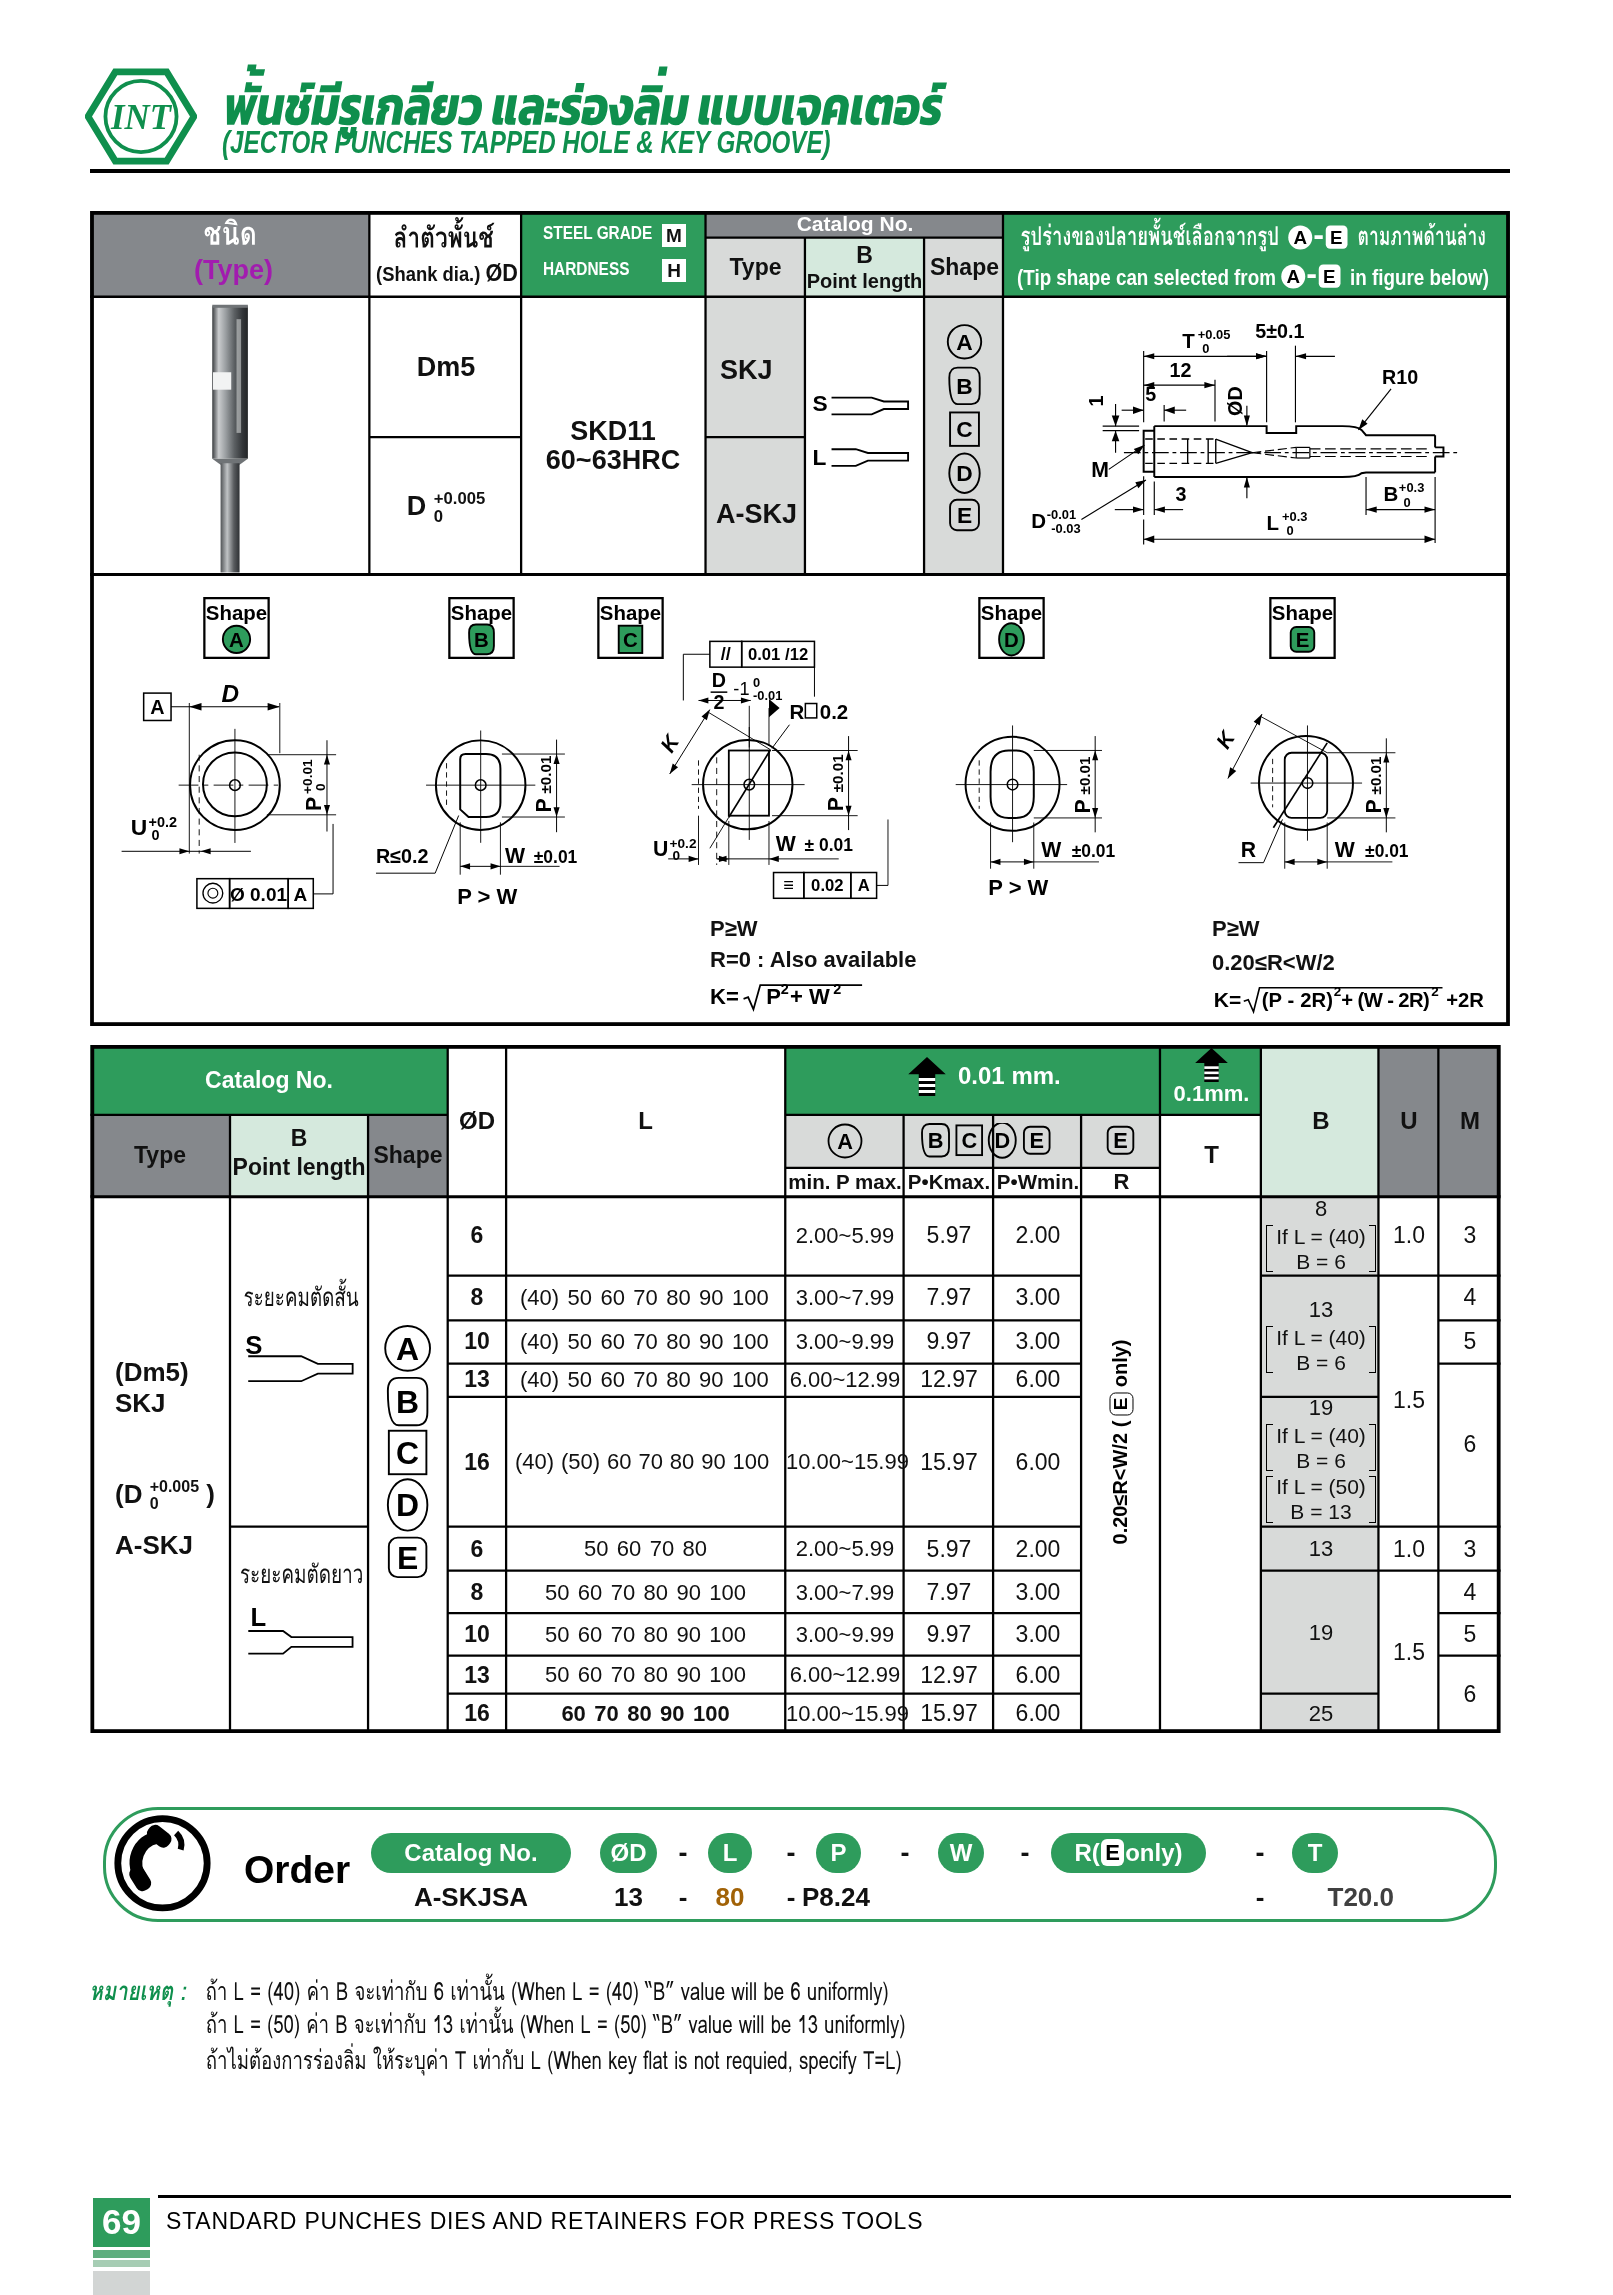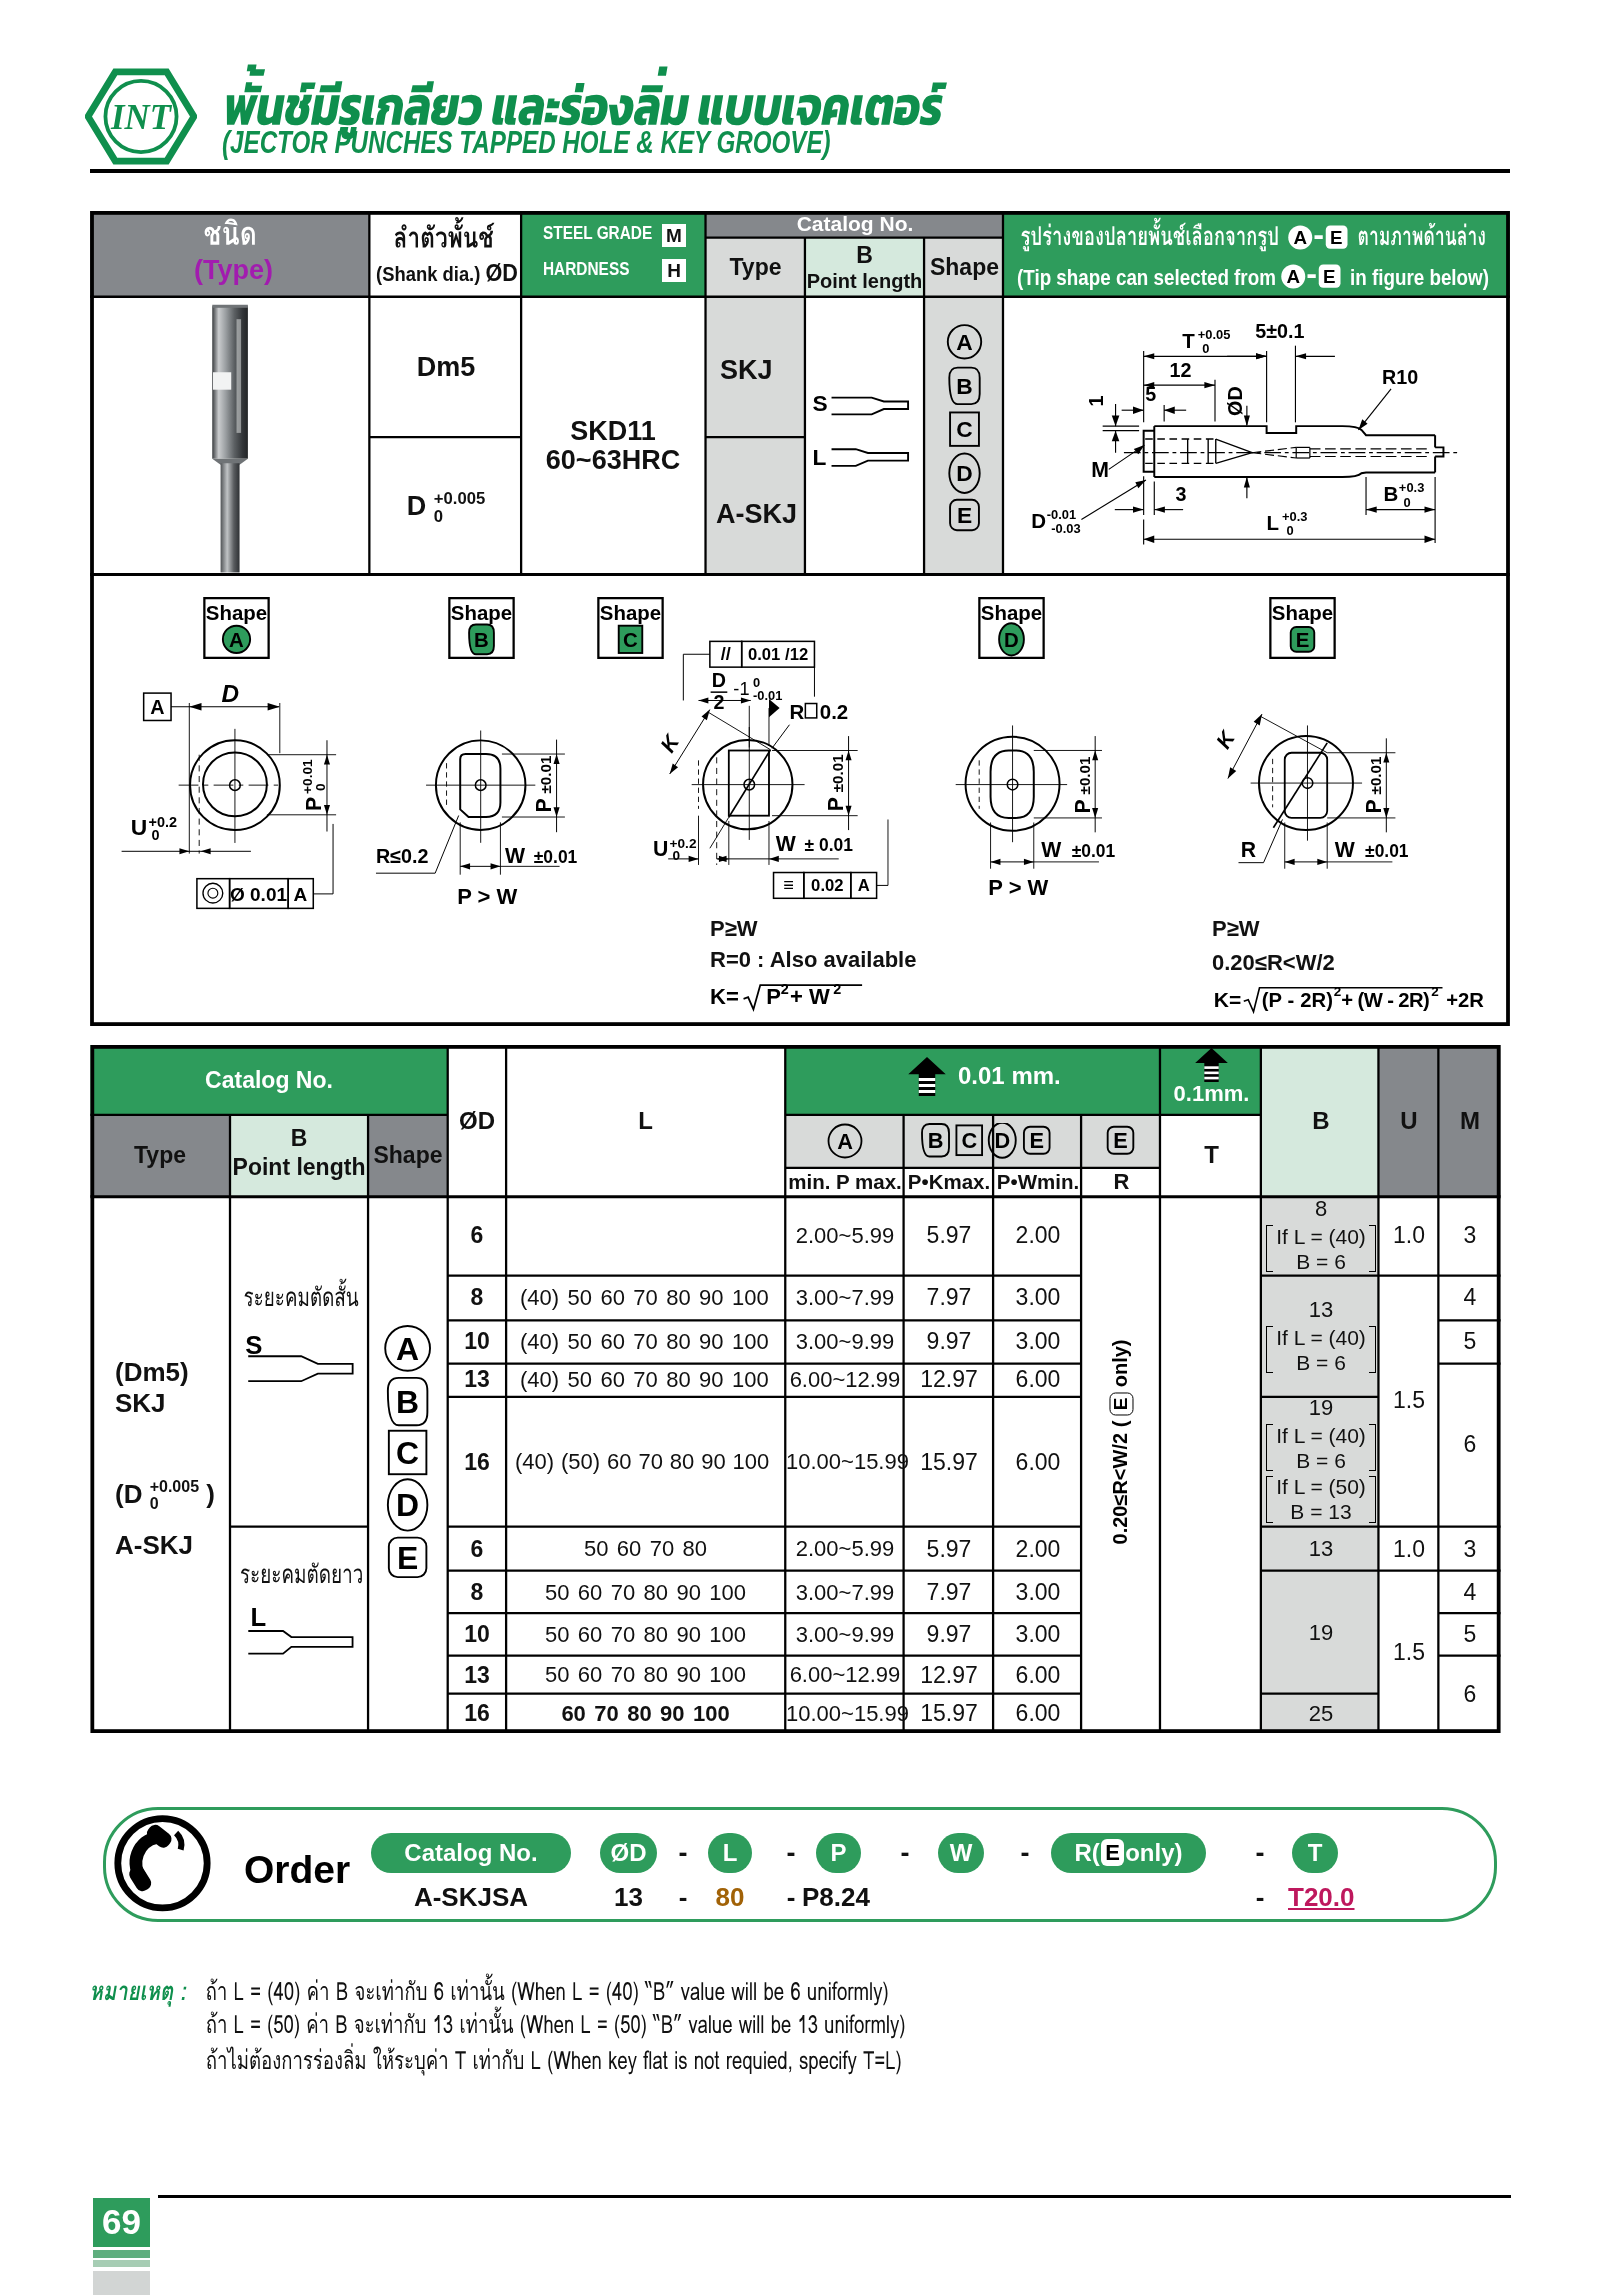--- a/index.html
+++ b/index.html
@@ -910,21 +910,21 @@
 <div style="position:absolute;left:668px;top:1881px;width:30px;height:33px;font-size:26px;font-weight:700;text-align:center;color:#111;line-height:33px;white-space:nowrap;">-</div>
 
 <div style="position:absolute;left:708px;top:1881px;width:44px;height:33px;font-size:26px;font-weight:700;text-align:center;color:#a16207;line-height:33px;white-space:nowrap;">80</div>
 
 <div style="position:absolute;left:776px;top:1881px;width:30px;height:33px;font-size:26px;font-weight:700;text-align:center;color:#111;line-height:33px;white-space:nowrap;">-</div>
 
 <div style="position:absolute;left:802px;top:1881px;width:106px;height:33px;font-size:26px;font-weight:700;text-align:left;color:#111;line-height:33px;white-space:nowrap;">P8.24</div>
 
 <div style="position:absolute;left:1245px;top:1881px;width:30px;height:33px;font-size:26px;font-weight:700;text-align:center;color:#111;line-height:33px;white-space:nowrap;">-</div>
 
-<div style="position:absolute;left:1288px;top:1881px;width:106px;height:33px;font-size:26px;font-weight:700;text-align:left;color:#be185d;line-height:33px;white-space:nowrap;text-decoration:underline;">T20.0</div>
+<div style="position:absolute;left:1288px;top:1881px;width:106px;height:33px;font-size:26px;font-weight:700;text-align:right;color:#404040;line-height:33px;white-space:nowrap;">T20.0</div>
 
 <svg style="position:absolute;left:85px;top:1968px" width="106" height="42" viewBox="0 0 140 55">
       <g transform="translate(-112,-2593)">
         <path d="M123.9 2620.8C123.5 2620.8 123.4 2620.3 123.4 2619.8C123.4 2619 123.8 2618 124.4 2618C124.8 2618 125 2618.5 125 2619C125 2619.8 124.6 2620.8 123.9 2620.8ZM121.8 2620.4C121.8 2621.7 122.4 2622.6 123.4 2622.6C123.9 2622.6 124.2 2622.5 124.5 2622.4L122.4 2635H125.9C127.7 2630.9 130.5 2626.2 132.2 2624.9C132.3 2625.1 132.4 2625.4 132.4 2625.6C132.4 2625.8 132.3 2625.9 132.3 2626.1L130.8 2635H133.7L135.4 2624.9C135.4 2624.7 135.4 2624.5 135.4 2624.3C135.4 2623.5 135.1 2622.7 134.6 2622.3C136.2 2621.2 136.4 2619 136.4 2618.5C136.4 2616.9 135.4 2615.9 134 2615.9C132.4 2615.9 130.6 2617.7 130.6 2620.1C130.6 2620.8 130.8 2621.5 131.2 2622.1C130.4 2622.8 129.2 2624.1 127.6 2626.5L126.3 2628.6L127.8 2619.7C127.8 2619.4 127.9 2619.2 127.9 2618.9C127.9 2617.3 127 2615.9 125.4 2615.9C123.3 2615.9 121.8 2618 121.8 2620.4ZM133.7 2618.2C134.2 2618.2 134.4 2618.5 134.4 2619.1C134.4 2619.6 134.2 2620.7 133.3 2620.7C132.8 2620.7 132.5 2620.3 132.5 2619.8C132.5 2619 132.9 2618.2 133.7 2618.2Z M142.7 2617.9C143.1 2617.9 143.3 2618.4 143.3 2618.9C143.3 2619.7 142.8 2620.8 142.2 2620.8C141.8 2620.8 141.6 2620.3 141.6 2619.8C141.6 2618.9 142.1 2617.9 142.7 2617.9ZM140.1 2620.4C140.1 2621.8 140.8 2622.6 141.7 2622.6C142.1 2622.6 142.5 2622.4 142.8 2622.1L142 2626.9C139.8 2627.2 138.4 2629.5 138.4 2632.2C138.4 2634.3 139.5 2635.2 140.8 2635.2C142.3 2635.2 143.7 2634 143.9 2632.3L147.9 2635H150.8L154 2616.1H151.1L148.6 2630.9L144.6 2628.2L146.1 2619.6C146.1 2619.3 146.1 2619 146.1 2618.7C146.1 2616.9 145.1 2615.9 143.4 2615.9C141.7 2615.9 140.1 2618 140.1 2620.4ZM141.7 2629.7 141.4 2631.3C141.3 2632.2 141 2632.4 140.7 2632.4C140.5 2632.4 140.4 2632.2 140.4 2631.9C140.4 2631 140.9 2629.7 141.7 2629.7Z M157.3 2621 159.7 2622.3C160 2621.4 161.3 2619.2 163 2619.2C164.5 2619.2 165.2 2620.2 165.2 2621.8C165.2 2622.1 165.1 2622.5 165.1 2622.9L163 2635H165.9L168 2622.5C168.1 2621.9 168.2 2621.3 168.2 2620.8C168.2 2617.6 166.4 2615.9 163.4 2615.9C161 2615.9 158.5 2618.4 157.3 2621Z M177.2 2617.9C177.6 2617.9 177.8 2618.4 177.8 2618.9C177.8 2619.7 177.4 2620.8 176.7 2620.8C176.3 2620.8 176.1 2620.3 176.1 2619.8C176.1 2618.9 176.6 2617.9 177.2 2617.9ZM179.6 2618.7C179.6 2617.4 179 2615.9 176.9 2615.9C176.6 2615.9 175.7 2616.1 174.9 2616.9C173.8 2618 173.6 2619.1 173.2 2621.2C173.1 2622.1 173 2622.7 173 2623.3C173 2624.5 173.3 2625.1 174.1 2625.7C173.1 2626.4 172.4 2627.4 172.2 2628.2L171.1 2635H181.9L185.1 2616.1H182.2L179.6 2631.7H174.5L175 2629.2C175.2 2627.8 175.9 2626.8 177.1 2626.8H178L178.4 2624.6H177.4C176.6 2624.6 176.1 2623.5 176.1 2622.7C176.1 2622.6 176.1 2622.5 176.1 2622.4C176.3 2622.5 176.5 2622.5 176.6 2622.5C178.3 2622.5 179.6 2620.7 179.6 2618.7Z M192.7 2630.8C192.7 2629.1 191.7 2628.5 191 2628.5C190.6 2628.5 190.2 2628.6 190 2629L192.2 2616H189.3L186.9 2630C186.8 2630.8 186.7 2631.6 186.7 2632.3C186.7 2634.1 187.3 2635.2 189.2 2635.2C191.4 2635.2 192.7 2632.7 192.7 2630.8ZM189.9 2633.2C189.5 2633.2 189.3 2632.7 189.3 2632.1C189.3 2631.4 189.8 2630.4 190.4 2630.4C190.8 2630.4 191 2630.8 191 2631.3C191 2632.1 190.6 2633.2 189.9 2633.2Z M199.3 2620.8C198.9 2620.8 198.7 2620.3 198.7 2619.8C198.7 2619 199.2 2618 199.8 2618C200.2 2618 200.4 2618.5 200.4 2619C200.4 2619.8 199.9 2620.8 199.3 2620.8ZM197.2 2620.4C197.2 2621.7 197.7 2622.6 198.8 2622.6C199.3 2622.6 199.6 2622.5 199.8 2622.4L197.7 2635H201.3C203.1 2630.9 205.9 2626.2 207.6 2624.9C207.7 2625.1 207.7 2625.4 207.7 2625.6C207.7 2625.8 207.7 2625.9 207.7 2626.1L206.2 2635H209.1L210.8 2624.9C210.8 2624.7 210.8 2624.5 210.8 2624.3C210.8 2623.5 210.5 2622.7 210 2622.3C211.6 2621.2 211.7 2619 211.7 2618.5C211.7 2616.9 210.8 2615.9 209.4 2615.9C207.7 2615.9 206 2617.7 206 2620.1C206 2620.8 206.2 2621.5 206.5 2622.1C205.7 2622.8 204.5 2624.1 202.9 2626.5L201.7 2628.6L203.2 2619.7C203.2 2619.4 203.2 2619.2 203.2 2618.9C203.2 2617.3 202.4 2615.9 200.8 2615.9C198.6 2615.9 197.2 2618 197.2 2620.4ZM209 2618.2C209.5 2618.2 209.8 2618.5 209.8 2619.1C209.8 2619.6 209.6 2620.7 208.6 2620.7C208.1 2620.7 207.9 2620.3 207.9 2619.8C207.9 2619 208.3 2618.2 209 2618.2Z M220.2 2624.6C220.6 2624.6 220.8 2625.1 220.8 2625.6C220.8 2626.4 220.4 2627.5 219.7 2627.5C219.3 2627.5 219.1 2627 219.1 2626.5C219.1 2625.7 219.6 2624.6 220.2 2624.6ZM217.7 2626.9C217.7 2628.4 218.3 2629.2 219.3 2629.2C219 2629.7 218.3 2630.8 217.5 2631.1C217.4 2629.7 217.3 2628.4 217.3 2627.3C217.3 2622.8 218.3 2620.8 220.1 2619.9L221.9 2621.8L224.5 2619.9C225.3 2620.7 225.6 2621.5 225.6 2622.4C225.6 2622.9 225.5 2623.4 225.4 2624L223.5 2635H226.4L228.3 2623.8C228.4 2623.3 228.5 2622.3 228.5 2621.3C228.5 2619.3 228 2616.8 225.2 2615.9L222.6 2617.9L220.8 2615.9C219.5 2616.1 215.8 2617.4 214.9 2623.3C214.3 2626.5 214.6 2631.3 214.3 2633.2L214 2635H217.1C221.1 2632.8 223 2627.9 223 2625.2C223 2623.2 222 2622.6 221 2622.6C219 2622.6 217.7 2624.6 217.7 2626.9Z M220.9 2639.6C220.9 2640.9 221.8 2641.3 222.2 2641.3C222.4 2641.3 222.6 2641.2 222.7 2641.1L222.3 2643.9H224.9L225.5 2640.2C225.6 2639.7 225.7 2639.2 225.7 2638.7C225.7 2637.4 225.2 2636.4 223.6 2636.4C221.7 2636.4 220.9 2638.3 220.9 2639.6ZM222.9 2637.9C223.1 2637.9 223.4 2638.1 223.4 2638.6C223.4 2639.4 223 2639.9 222.6 2639.9C222.4 2639.9 222.1 2639.7 222.1 2639.2C222.1 2638.4 222.6 2637.9 222.9 2637.9Z M242 2621.2H245.3L245.9 2617.4H242.6ZM239.6 2635H243L243.6 2631.2H240.3Z" fill="#0f8f4d"></path>
       </g>
     </svg>
 
 <svg style="position:absolute;left:199px;top:1969px" width="697" height="40" viewBox="0 0 918 53">
       <g transform="translate(-262,-2594)">
         <path d="M279.2 2635H281.1V2624.2C281.1 2619.1 279.1 2616.5 275.6 2616.5C272.8 2616.5 270.8 2618.4 269.5 2622.2C270.8 2622.6 271.5 2623.2 271.9 2624.2C270.8 2625.4 270.3 2626.8 270.3 2628.5V2630.8C270.3 2633.6 271.2 2635.2 272.8 2635.2C274.4 2635.2 275.3 2633.9 275.3 2631.8C275.3 2629.8 274.7 2628.6 273.2 2628.6C272.7 2628.6 272.4 2628.8 272.2 2629.1V2628.5C272.2 2626.9 272.8 2625.5 273.9 2624.3C273.3 2622.9 272.6 2622 271.6 2621.7C272.5 2619.9 273.8 2618.9 275.6 2618.9C277.9 2618.9 279.2 2620.9 279.2 2624.4ZM272.9 2633.3C272.3 2633.3 272 2632.6 272 2631.9C272 2631.1 272.4 2630.6 273 2630.6C273.6 2630.6 274 2631.1 274 2631.8C274 2632.8 273.7 2633.3 272.9 2633.3Z M278.1 2611.8C278.5 2611.2 278.7 2610.2 278.7 2609.2C278.7 2607.7 277.9 2606.6 276.4 2606.6C275.5 2606.6 274.7 2607.6 274.7 2609.1C274.7 2610.4 275.5 2611.3 276.4 2611.3C276.6 2611.3 276.8 2611.2 277 2611.1C276.9 2612.1 276.4 2612.6 275.8 2612.9V2614.2C278.9 2614.2 282.9 2611.5 283.7 2606.9H282C281.8 2607.8 280.9 2610.4 278.1 2611.8ZM276.6 2610.3C276.1 2610.3 275.6 2609.7 275.6 2609C275.6 2608.3 276.1 2607.7 276.6 2607.7C277 2607.7 277.5 2608.2 277.5 2609C277.5 2609.7 277 2610.3 276.6 2610.3Z M289.5 2616.5C287.1 2616.5 285.4 2618.2 284.6 2621.5L286 2621.9C286.7 2619.9 287.9 2618.9 289.5 2618.9C291.4 2618.9 292.5 2620.5 292.5 2623.3V2635H294.4V2622.9C294.4 2619.1 292.5 2616.5 289.5 2616.5Z M306.9 2635H317.8V2632.3H309V2611.6H306.9Z M340.1 2621.1V2618.4H328.4V2621.1ZM340.1 2628.3V2625.6H328.4V2628.3Z M355.5 2641.9H357.1C354.7 2636.8 353.4 2631.6 353.4 2626.5C353.4 2619.5 354.7 2616.4 357.1 2611H355.5C353.1 2615 351.2 2619.8 351.2 2626.4C351.2 2632.4 353.1 2637.8 355.5 2641.9Z M365.9 2635H368.1V2629.3H370.5V2626.6H368.1V2611.3H365.9L358.3 2626.6V2629.3H365.9ZM365.9 2626.6H361L365.9 2617Z M372.7 2623.3C372.7 2630.4 374.1 2635.2 378.4 2635.2C382.7 2635.2 384.2 2630.4 384.2 2623.3C384.2 2615.3 382.3 2611.3 378.4 2611.3C374.6 2611.3 372.7 2615.3 372.7 2623.3ZM374.9 2623.3C374.9 2617.2 376 2614.1 378.4 2614.1C380.8 2614.1 382 2617.2 382 2623.3C382 2629.2 380.8 2632.4 378.4 2632.4C376.1 2632.4 374.9 2629.2 374.9 2623.3Z M387.8 2641.9C390.2 2637.8 392.1 2632.4 392.1 2626.4C392.1 2619.8 390.2 2615 387.8 2611H386.3C388.6 2616.4 389.9 2619.5 389.9 2626.5C389.9 2631.6 388.6 2636.8 386.3 2641.9Z M410.5 2623C409.7 2623 407.2 2623.7 406.4 2630.9C406 2628.6 405.8 2626.5 405.8 2624.6C405.8 2621.1 407.2 2618.9 410.1 2618.9C412.9 2618.9 414.3 2621.1 414.3 2624.5V2635H416.2V2624.5C416.2 2619.3 414.1 2616.5 410 2616.5C405.9 2616.5 403.8 2619.4 403.8 2624.2C403.8 2627.8 404.8 2629.9 404.8 2633.3V2635H407.3C407.8 2632.1 408.3 2629.9 409 2628.2C409.3 2629 410 2629.5 410.7 2629.5C411.8 2629.5 412.9 2628.5 412.9 2626.1C412.9 2624.6 412.5 2623 410.5 2623ZM410.7 2627.6C410.1 2627.6 409.8 2627 409.8 2626.3C409.8 2625.4 410.2 2624.9 410.8 2624.9C411.4 2624.9 411.8 2625.5 411.8 2626.3C411.8 2626.9 411.4 2627.6 410.7 2627.6Z M414.3 2607.7V2612.2H416.1V2607.7Z M424.9 2616.5C422.5 2616.5 420.9 2618.2 420 2621.5L421.5 2621.9C422.1 2619.9 423.4 2618.9 424.9 2618.9C426.9 2618.9 427.9 2620.5 427.9 2623.3V2635H429.8V2622.9C429.8 2619.1 427.9 2616.5 424.9 2616.5Z M452.3 2622.6C454.4 2621.2 454.8 2618.8 454.8 2617.5C454.8 2613.7 452.5 2611.6 449 2611.6H442.5V2635H449C453.2 2635 455.6 2632.8 455.6 2628.3C455.6 2626 454.8 2623.5 452.3 2622.6ZM444.6 2621.4V2614.4H449C450.7 2614.4 452.6 2614.9 452.6 2617.9C452.6 2620.5 451.2 2621.4 448.7 2621.4ZM444.6 2632.3V2624.2H448.7C451.8 2624.2 453.4 2625.3 453.4 2628.3C453.4 2630.3 452.6 2632.3 449 2632.3Z M472.8 2630.4V2626.8C472.8 2624.2 472 2622.9 470.3 2622.9C468.8 2622.9 467.8 2624.2 467.8 2626.3C467.8 2628.3 468.8 2629.4 469.9 2629.4C470.4 2629.4 470.7 2629.2 470.9 2629V2630.4C470.9 2633.6 472 2635.2 474.2 2635.2C476.5 2635.2 477.6 2633.6 477.6 2630.5V2623.1C477.6 2618.8 475.6 2616.5 472.1 2616.5C469.9 2616.5 468 2617.8 466.4 2620.3L467.5 2621.4C468.8 2619.8 470.3 2618.9 472.1 2618.9C474.3 2618.9 475.7 2620.7 475.7 2623.5V2630.5C475.7 2632 475.2 2632.8 474.2 2632.8C473.3 2632.8 472.8 2632 472.8 2630.4ZM469.9 2627.7C469.4 2627.7 469.1 2627 469.1 2626.3C469.1 2625.5 469.5 2625 470.1 2625C470.7 2625 471 2625.5 471 2626.2C471 2627.2 470.6 2627.7 469.9 2627.7Z M485.5 2634C487.8 2634 490.7 2632.7 490.7 2627.3H489.3C489.3 2630.5 487.8 2632 486 2632C485.6 2632 485.3 2631.9 484.9 2631.8C485.4 2631.3 485.7 2630.7 485.7 2629.9C485.7 2628.2 485.1 2627.2 483.8 2627.2C482.5 2627.2 481.7 2628.2 481.7 2629.7C481.7 2633.1 483.9 2634 485.5 2634ZM483.7 2631C483.4 2631 482.9 2630.4 482.9 2629.8C482.9 2629 483.3 2628.7 483.8 2628.7C484.3 2628.7 484.6 2629.3 484.6 2629.7C484.6 2630.6 484.3 2631 483.7 2631ZM485.5 2626.2C487.7 2626.2 490.7 2624.8 490.7 2619.5H489.3C489.3 2622.7 487.8 2624.2 486 2624.2C485.6 2624.2 485.3 2624.1 484.9 2624C485.4 2623.5 485.7 2622.8 485.7 2622C485.7 2620.4 485 2619.4 483.8 2619.4C482.5 2619.4 481.7 2620.5 481.7 2621.9C481.7 2625.3 483.9 2626.2 485.5 2626.2ZM483.7 2623.2C483.2 2623.2 482.9 2622.6 482.9 2622C482.9 2621.3 483.3 2620.8 483.8 2620.8C484.2 2620.8 484.6 2621.4 484.6 2621.9C484.6 2622.7 484.3 2623.2 483.7 2623.2Z M494.9 2616.5V2630.8C494.9 2633.7 495.8 2635.2 497.5 2635.2C499 2635.2 499.9 2633.9 499.9 2632.2C499.9 2629.8 499.1 2628.6 497.7 2628.6C497.3 2628.6 497 2628.7 496.8 2629.1V2616.5ZM497.6 2633.4C497.1 2633.4 496.8 2632.9 496.8 2631.8C496.8 2630.7 497 2630.1 497.6 2630.1C498.3 2630.1 498.7 2630.6 498.7 2631.9C498.7 2632.9 498.4 2633.4 497.6 2633.4Z M505.1 2622.6V2635H507.5L512.5 2620.4C512.8 2619.6 513.1 2619.3 513.4 2619.3C513.8 2619.3 514 2619.7 514 2620.5V2635H515.9V2620.1C515.9 2617.8 515.1 2616.5 513.6 2616.5C512.4 2616.5 511.6 2617.3 511.1 2618.8L507.1 2630.8V2620.8C507.1 2618.1 506 2616.5 504.6 2616.5C503.1 2616.5 502.1 2617.9 502.1 2619.6C502.1 2621.8 502.9 2623 504.4 2623C504.7 2623 505 2622.8 505.1 2622.6ZM504.3 2621.2C503.7 2621.2 503.4 2620.6 503.4 2619.8C503.4 2618.9 503.8 2618.5 504.4 2618.5C505.1 2618.5 505.4 2618.9 505.4 2619.7C505.4 2620.7 505 2621.2 504.3 2621.2Z M513.5 2607.7V2612.2H515.3V2607.7Z M524.1 2616.5C521.7 2616.5 520.1 2618.2 519.2 2621.5L520.7 2621.9C521.3 2619.9 522.6 2618.9 524.1 2618.9C526.1 2618.9 527.1 2620.5 527.1 2623.3V2635H529.1V2622.9C529.1 2619.1 527.1 2616.5 524.1 2616.5Z M544.4 2624.2C544.4 2619.4 542.6 2616.5 538.9 2616.5C536 2616.5 534 2618.5 532.8 2622.3C533.8 2622.5 534.6 2623.1 535.2 2624.2C534.2 2625.4 533.7 2627.1 533.7 2629.2V2635H535.6V2629.2C535.6 2627 536.1 2625.4 537.2 2624.3C536.7 2622.9 536 2622.1 534.9 2621.7C535.9 2619.8 537.2 2618.9 538.9 2618.9C541.1 2618.9 542.5 2620.8 542.5 2624.4V2635H544.4Z M541 2615.4C544.2 2615.4 546.1 2613 546.1 2608.7H544.7C544.7 2611.9 543.3 2613.5 541.4 2613.5C541.1 2613.5 540.7 2613.4 540.4 2613.2C540.9 2612.7 541.2 2612.1 541.2 2611.3C541.2 2609.6 540.5 2608.6 539.3 2608.6C538 2608.6 537.2 2609.6 537.2 2611.1C537.2 2614.6 539.4 2615.4 541 2615.4ZM539.1 2612.4C538.6 2612.4 538.4 2611.9 538.4 2611.2C538.4 2610.4 538.7 2610.1 539.3 2610.1C539.8 2610.1 540.1 2610.5 540.1 2611.2C540.1 2612 539.8 2612.4 539.1 2612.4Z M552.2 2632.6V2620.8C552.2 2617.9 551.3 2616.5 549.7 2616.5C548.3 2616.5 547.2 2617.7 547.2 2619.6C547.2 2621.3 547.9 2623 549 2623C549.6 2623 550 2622.9 550.3 2622.6V2635H560.2V2616.6H558.3V2632.6ZM549.4 2621.2C548.8 2621.2 548.5 2620.5 548.5 2619.8C548.5 2619 548.9 2618.5 549.5 2618.5C550.1 2618.5 550.5 2619 550.5 2619.8C550.5 2620.7 550.1 2621.2 549.4 2621.2Z M582.5 2617.4C582.5 2613.8 580.2 2611.3 577.5 2611.3C572.8 2611.3 571.2 2616.4 571.2 2623.8C571.2 2630.3 572.8 2635.2 577.3 2635.2C580.7 2635.2 582.8 2631.5 582.8 2627.1C582.8 2622.8 580.5 2619.4 577.4 2619.4C575.6 2619.4 574.4 2620 573.5 2621.5C573.6 2616.6 574.9 2614.1 577.4 2614.1C579.1 2614.1 580 2615.3 580.3 2617.4ZM573.9 2627.2C573.9 2624.3 575.1 2622.1 577.2 2622.1C579.4 2622.1 580.7 2624.3 580.7 2627.3C580.7 2630.2 579.5 2632.4 577.3 2632.4C575.1 2632.4 573.9 2630 573.9 2627.2Z M594.3 2616.5V2630.8C594.3 2633.7 595.1 2635.2 596.8 2635.2C598.4 2635.2 599.2 2633.9 599.2 2632.2C599.2 2629.8 598.5 2628.6 597.1 2628.6C596.7 2628.6 596.4 2628.7 596.2 2629.1V2616.5ZM597 2633.4C596.4 2633.4 596.1 2632.9 596.1 2631.8C596.1 2630.7 596.4 2630.1 597 2630.1C597.7 2630.1 598.1 2630.6 598.1 2631.9C598.1 2632.9 597.8 2633.4 597 2633.4Z M604.5 2622.6V2635H606.9L611.9 2620.4C612.1 2619.6 612.4 2619.3 612.7 2619.3C613.2 2619.3 613.4 2619.7 613.4 2620.5V2635H615.3V2620.1C615.3 2617.8 614.4 2616.5 612.9 2616.5C611.8 2616.5 610.9 2617.3 610.4 2618.8L606.4 2630.8V2620.8C606.4 2618.1 605.4 2616.5 604 2616.5C602.4 2616.5 601.4 2617.9 601.4 2619.6C601.4 2621.8 602.2 2623 603.7 2623C604.1 2623 604.4 2622.8 604.5 2622.6ZM603.7 2621.2C603 2621.2 602.8 2620.6 602.8 2619.8C602.8 2618.9 603.2 2618.5 603.8 2618.5C604.4 2618.5 604.7 2618.9 604.7 2619.7C604.7 2620.7 604.3 2621.2 603.7 2621.2Z M612.9 2607.7V2612.2H614.6V2607.7Z M623.5 2616.5C621.1 2616.5 619.4 2618.2 618.6 2621.5L620 2621.9C620.7 2619.9 621.9 2618.9 623.5 2618.9C625.4 2618.9 626.5 2620.5 626.5 2623.3V2635H628.4V2622.9C628.4 2619.1 626.5 2616.5 623.5 2616.5Z M635.1 2622.6V2635H637L642.6 2631.1C642.6 2633.6 643.2 2635.2 644.5 2635.2C646.1 2635.2 647 2634.1 647 2631.7C647 2628.9 646.2 2627.5 644.5 2627.3V2616.6H642.6V2628.5L637.1 2632.2V2620.8C637.1 2618 636.2 2616.5 634.6 2616.5C633 2616.5 632.1 2617.6 632.1 2619.9C632.1 2621.9 633 2623.1 634.2 2623.1C634.7 2623.1 635 2622.9 635.1 2622.6ZM644.5 2629.7C645 2629.7 645.6 2630.4 645.6 2631.7C645.6 2632.8 645.4 2633.3 645 2633.3C644.6 2633.3 644.5 2633 644.5 2632.3ZM634.2 2621.2C633.6 2621.2 633.3 2620.5 633.3 2619.8C633.3 2618.9 633.7 2618.5 634.3 2618.5C634.9 2618.5 635.3 2619 635.3 2619.7C635.3 2620.7 634.9 2621.2 634.2 2621.2Z M642.2 2615.4C645.5 2615.4 647.4 2613 647.4 2608.7H646C646 2611.9 644.6 2613.5 642.7 2613.5C642.4 2613.5 642 2613.4 641.7 2613.2C642.2 2612.7 642.5 2612.1 642.5 2611.3C642.5 2609.6 641.8 2608.6 640.5 2608.6C639.3 2608.6 638.5 2609.6 638.5 2611.1C638.5 2614.6 640.7 2615.4 642.2 2615.4ZM640.4 2612.4C639.9 2612.4 639.7 2611.9 639.7 2611.2C639.7 2610.4 640 2610.1 640.5 2610.1C641 2610.1 641.4 2610.5 641.4 2611.2C641.4 2612 641 2612.4 640.4 2612.4Z M642.8 2605.2C643.2 2604.6 643.4 2603.6 643.4 2602.6C643.4 2601.1 642.6 2600 641.1 2600C640.2 2600 639.4 2601 639.4 2602.5C639.4 2603.8 640.2 2604.7 641.1 2604.7C641.3 2604.7 641.5 2604.6 641.7 2604.5C641.5 2605.5 641.1 2606 640.5 2606.3V2607.6C643.6 2607.6 647.6 2604.9 648.4 2600.3H646.7C646.5 2601.2 645.6 2603.8 642.8 2605.2ZM641.3 2603.7C640.7 2603.7 640.3 2603.1 640.3 2602.4C640.3 2601.7 640.8 2601.1 641.3 2601.1C641.7 2601.1 642.2 2601.6 642.2 2602.4C642.2 2603.1 641.7 2603.7 641.3 2603.7Z M652 2622.6V2635H653.8L659.4 2631.1C659.4 2633.6 660 2635.2 661.3 2635.2C663 2635.2 663.8 2634.1 663.8 2631.7C663.8 2628.9 663 2627.5 661.4 2627.3V2616.6H659.4V2628.5L653.9 2632.2V2620.8C653.9 2618 653 2616.5 651.5 2616.5C649.8 2616.5 648.9 2617.6 648.9 2619.9C648.9 2621.9 649.9 2623.1 651.1 2623.1C651.5 2623.1 651.8 2622.9 652 2622.6ZM661.4 2629.7C661.8 2629.7 662.5 2630.4 662.5 2631.7C662.5 2632.8 662.2 2633.3 661.8 2633.3C661.5 2633.3 661.4 2633 661.4 2632.3ZM651 2621.2C650.4 2621.2 650.1 2620.5 650.1 2619.8C650.1 2618.9 650.6 2618.5 651.2 2618.5C651.8 2618.5 652.1 2619 652.1 2619.7C652.1 2620.7 651.7 2621.2 651 2621.2Z M678.5 2641.9H680.1C677.7 2636.8 676.4 2631.6 676.4 2626.5C676.4 2619.5 677.7 2616.4 680.1 2611H678.5C676.1 2615 674.2 2619.8 674.2 2626.4C674.2 2632.4 676.1 2637.8 678.5 2641.9Z M685.9 2635H688.3L692.5 2616.1L696.7 2635H699.1L703.8 2611.6H701.4L697.9 2628.7L694 2611.6H691L687.1 2628.7L683.6 2611.6H681.2Z M711.4 2620C713.2 2620 714.1 2621.3 714.1 2624.1V2635H716.2V2624.4C716.2 2621.4 715.3 2617.6 711.4 2617.6C710.2 2617.6 708.8 2618.2 708 2619.6V2611.4H705.8V2635H708V2625.6C708 2622 709.1 2620 711.4 2620Z M721.1 2627.2H730.6C730.6 2620.9 728.5 2617.6 724.8 2617.6C720.9 2617.6 718.8 2621.3 718.8 2626.6C718.8 2632 721 2635.2 724.9 2635.2C728 2635.2 730 2633 730.5 2629.7H728.3C727.8 2631.6 726.7 2632.8 724.9 2632.8C723.1 2632.8 721.2 2631.6 721.1 2627.2ZM728.3 2624.8H721.2C721.3 2622.2 722.7 2620 724.8 2620C727.6 2620 728.2 2623 728.3 2624.8Z M738.8 2620C740.6 2620 741.5 2621.3 741.5 2624.1V2635H743.6V2624.4C743.6 2621.4 742.7 2617.6 738.8 2617.6C737.6 2617.6 736.2 2618.2 735.4 2619.6V2617.9H733.2V2635H735.4V2625.6C735.4 2622 736.5 2620 738.8 2620Z M755.4 2635H766.4V2632.3H757.6V2611.6H755.4Z M788.6 2621.1V2618.4H777V2621.1ZM788.6 2628.3V2625.6H777V2628.3Z M804.1 2641.9H805.6C803.2 2636.8 802 2631.6 802 2626.5C802 2619.5 803.3 2616.4 805.6 2611H804.1C801.7 2615 799.8 2619.8 799.8 2626.4C799.8 2632.4 801.7 2637.8 804.1 2641.9Z M814.5 2635H816.6V2629.3H819V2626.6H816.6V2611.3H814.5L806.8 2626.6V2629.3H814.5ZM814.5 2626.6H809.5L814.5 2617Z M821.2 2623.3C821.2 2630.4 822.7 2635.2 827 2635.2C831.3 2635.2 832.7 2630.4 832.7 2623.3C832.7 2615.3 830.8 2611.3 827 2611.3C823.2 2611.3 821.2 2615.3 821.2 2623.3ZM823.4 2623.3C823.4 2617.2 824.6 2614.1 827 2614.1C829.3 2614.1 830.6 2617.2 830.6 2623.3C830.6 2629.2 829.3 2632.4 827 2632.4C824.6 2632.4 823.4 2629.2 823.4 2623.3Z M836.4 2641.9C838.8 2637.8 840.6 2632.4 840.6 2626.4C840.6 2619.8 838.7 2615 836.4 2611H834.8C837.2 2616.4 838.5 2619.5 838.5 2626.5C838.5 2631.6 837.2 2636.8 834.8 2641.9Z M859.1 2618.9 857.3 2609.9H854.4L857.5 2618.9ZM854.4 2618.9 852.5 2609.9H849.6L852.8 2618.9Z M872.4 2622.6C874.5 2621.2 874.9 2618.8 874.9 2617.5C874.9 2613.7 872.6 2611.6 869.2 2611.6H862.6V2635H869.2C873.3 2635 875.8 2632.8 875.8 2628.3C875.8 2626 875 2623.5 872.4 2622.6ZM864.8 2621.4V2614.4H869.2C870.8 2614.4 872.7 2614.9 872.7 2617.9C872.7 2620.5 871.4 2621.4 868.9 2621.4ZM864.8 2632.3V2624.2H868.9C872 2624.2 873.6 2625.3 873.6 2628.3C873.6 2630.3 872.8 2632.3 869.2 2632.3Z M887.9 2609.9H885L883.1 2618.9H884.7ZM883.1 2609.9H880.3L878.4 2618.9H880Z M902.6 2635H904.6L909.4 2617.9H907.2L903.7 2630.7L900 2617.9H897.7Z M921.7 2627.6V2623.9C921.7 2620.5 921.4 2617.6 916.8 2617.6C913.6 2617.6 911.5 2619.1 911 2622.8L913.1 2623.2C913.6 2620.8 914.4 2620 916.4 2620C919.2 2620 919.5 2621.9 919.5 2624C917.7 2624.9 915.2 2625 913.7 2625.5C911.5 2626.3 910.6 2628.4 910.6 2630.3C910.6 2632.3 911.5 2635.2 915 2635.2C917.1 2635.2 918.6 2634 919.7 2632.9C919.8 2633.7 919.9 2634.4 920.2 2635H922.4C921.8 2633.5 921.7 2632.3 921.7 2627.6ZM912.8 2630.3C912.8 2627.1 916.8 2628 919.5 2626.4V2627.5C919.5 2630.9 918.1 2632.8 915.4 2632.8C913.4 2632.8 912.8 2631.1 912.8 2630.3Z M925 2635H927.2V2611.4H925Z M932.3 2628.6V2617.9H930.2V2628.4C930.2 2632.4 932 2635.2 935.4 2635.2C936.9 2635.2 937.9 2634.8 938.4 2634V2635H940.6V2617.9H938.4V2628.7C938.4 2631.4 937.4 2632.8 935.3 2632.8C934 2632.8 932.3 2632 932.3 2628.6Z M945.8 2627.2H955.3C955.3 2620.9 953.2 2617.6 949.5 2617.6C945.7 2617.6 943.5 2621.3 943.5 2626.6C943.5 2632 945.7 2635.2 949.6 2635.2C952.7 2635.2 954.7 2633 955.2 2629.7H953C952.5 2631.6 951.4 2632.8 949.6 2632.8C947.8 2632.8 945.9 2631.6 945.8 2627.2ZM953 2624.8H945.9C946 2622.2 947.5 2620 949.5 2620C952.3 2620 952.9 2623 953 2624.8Z M968.6 2635H970.9L973.5 2621.8C973.6 2622 974.2 2625 975.5 2630.7L976.3 2635H978.6L982.2 2617.9H980.1L977.5 2631L974.6 2617.9H972.4L969.7 2631L966.9 2617.9H964.7Z M984 2614.7H986.2V2611.4H984ZM984 2635H986.2V2617.9H984Z M989.5 2635H991.6V2611.4H989.5Z M994.9 2635H997.1V2611.4H994.9Z M1014.3 2635.2C1017.9 2635.2 1019.8 2631.3 1019.8 2626.2C1019.8 2621.3 1017.8 2617.6 1014.4 2617.6C1013 2617.6 1011.8 2618.4 1010.9 2619.9V2611.4H1008.7V2635H1010.8V2633.1C1011.1 2633.7 1012.2 2635.2 1014.3 2635.2ZM1014.2 2620C1015.6 2620 1017.7 2621.4 1017.7 2626.4C1017.7 2630 1016.5 2632.8 1014.1 2632.8C1012.8 2632.8 1010.9 2631.3 1010.9 2626.3C1010.9 2623 1012.3 2620 1014.2 2620Z M1024 2627.2H1033.5C1033.5 2620.9 1031.4 2617.6 1027.7 2617.6C1023.9 2617.6 1021.7 2621.3 1021.7 2626.6C1021.7 2632 1024 2635.2 1027.8 2635.2C1030.9 2635.2 1033 2633 1033.4 2629.7H1031.2C1030.8 2631.6 1029.6 2632.8 1027.8 2632.8C1026.1 2632.8 1024.1 2631.6 1024 2627.2ZM1031.2 2624.8H1024.1C1024.2 2622.2 1025.7 2620 1027.7 2620C1030.5 2620 1031.1 2623 1031.2 2624.8Z M1055.1 2617.4C1055.1 2613.8 1052.8 2611.3 1050.1 2611.3C1045.4 2611.3 1043.8 2616.4 1043.8 2623.8C1043.8 2630.3 1045.3 2635.2 1049.9 2635.2C1053.2 2635.2 1055.4 2631.5 1055.4 2627.1C1055.4 2622.8 1053.1 2619.4 1050 2619.4C1048.2 2619.4 1047 2620 1046.1 2621.5C1046.2 2616.6 1047.4 2614.1 1050 2614.1C1051.7 2614.1 1052.5 2615.3 1052.9 2617.4ZM1046.5 2627.2C1046.5 2624.3 1047.7 2622.1 1049.8 2622.1C1052 2622.1 1053.2 2624.3 1053.2 2627.3C1053.2 2630.2 1052.1 2632.4 1049.9 2632.4C1047.7 2632.4 1046.5 2630 1046.5 2627.2Z M1068.3 2628.6V2617.9H1066.1V2628.4C1066.1 2632.4 1067.9 2635.2 1071.4 2635.2C1072.8 2635.2 1073.8 2634.8 1074.3 2634V2635H1076.5V2617.9H1074.3V2628.7C1074.3 2631.4 1073.3 2632.8 1071.3 2632.8C1069.9 2632.8 1068.3 2632 1068.3 2628.6Z M1085.7 2620C1087.5 2620 1088.4 2621.3 1088.4 2624.1V2635H1090.6V2624.4C1090.6 2621.4 1089.6 2617.6 1085.8 2617.6C1084.5 2617.6 1083.1 2618.2 1082.3 2619.6V2617.9H1080.2V2635H1082.3V2625.6C1082.3 2622 1083.4 2620 1085.7 2620Z M1093.9 2614.7H1096.1V2611.4H1093.9ZM1093.9 2635H1096.1V2617.9H1093.9Z M1103.7 2613C1104.2 2613 1104.7 2613.1 1105.4 2613.4V2611C1104.8 2610.7 1104.2 2610.6 1103.6 2610.6C1102 2610.6 1099.9 2611.7 1099.9 2616.1V2617.9H1098V2620.3H1099.9V2635H1102V2620.3H1104.2V2617.9H1102V2616.3C1102 2613.9 1102.7 2613 1103.7 2613Z M1111.4 2635.2C1115.2 2635.2 1117.4 2631.6 1117.4 2626.2C1117.4 2620.9 1115.3 2617.6 1111.4 2617.6C1107.5 2617.6 1105.4 2621.2 1105.4 2626.5C1105.4 2631.9 1107.5 2635.2 1111.4 2635.2ZM1111.4 2620C1113.9 2620 1115.2 2622.6 1115.2 2626.4C1115.2 2630.2 1113.9 2632.8 1111.4 2632.8C1108.9 2632.8 1107.6 2630.3 1107.6 2626.5C1107.6 2622.7 1108.9 2620 1111.4 2620Z M1124.5 2620C1125 2620 1125.5 2620.2 1126.1 2620.6L1126.8 2618.4C1126.2 2617.8 1125.5 2617.6 1124.7 2617.6C1123.3 2617.6 1122.4 2619 1122 2619.5V2617.9H1119.9V2635H1122V2625.9C1122 2622 1123 2620 1124.5 2620Z M1135.7 2623.8V2635H1137.8V2625C1137.8 2620.5 1139.9 2620 1141 2620C1142.6 2620 1143.2 2621.2 1143.2 2624.2V2635H1145.4V2623.4C1145.4 2619.2 1143.8 2617.6 1141.5 2617.6C1139.8 2617.6 1138.5 2618.6 1137.5 2620.6C1137.1 2618.9 1136 2617.6 1133.9 2617.6C1131.6 2617.6 1130.6 2619.5 1130.3 2620.1V2617.9H1128.1V2635H1130.3V2626.1C1130.3 2622.5 1131 2620 1133.4 2620C1134.8 2620 1135.7 2620.9 1135.7 2623.8Z M1148.6 2635H1150.7V2611.4H1148.6Z M1154 2641.7C1154.4 2641.9 1154.8 2641.9 1155.4 2641.9C1158.9 2641.9 1159.5 2637.9 1159.7 2635L1164.6 2617.9H1162.4L1158.8 2631.8L1155.2 2617.9H1152.9L1157.7 2635C1157.7 2636.8 1157.4 2639.5 1155.1 2639.5C1154.6 2639.5 1154.2 2639.4 1153.8 2639.3Z M1167.2 2641.9C1169.6 2637.8 1171.5 2632.4 1171.5 2626.4C1171.5 2619.8 1169.6 2615 1167.2 2611H1165.7C1168 2616.4 1169.3 2619.5 1169.3 2626.5C1169.3 2631.6 1168.1 2636.8 1165.7 2641.9Z" fill="#111"></path>
@@ -948,13 +948,14 @@
 <div style="position:absolute;left:93px;top:2198px;width:57px;height:49px;background:#2e9c5c;"></div>
 
 <div style="position:absolute;left:93px;top:2200px;width:57px;height:44px;font-size:35px;font-weight:700;text-align:center;color:#fff;line-height:44px;white-space:nowrap;">69</div>
 
 <div style="position:absolute;left:93px;top:2250px;width:57px;height:7.6px;background:#5fae7e;"></div>
 
 <div style="position:absolute;left:93px;top:2260px;width:57px;height:6.8px;background:#a6cdb4;"></div>
 
 <div style="position:absolute;left:93px;top:2271px;width:57px;height:24px;background:#d2d5d4;"></div>
 
+<div style="position:absolute;left:166px;top:2207px;width:987px;height:29px;font-size:23px;font-weight:400;text-align:left;color:#000;line-height:29px;white-space:nowrap;letter-spacing:0.8px;">STANDARD PUNCHES DIES AND RETAINERS FOR PRESS TOOLS</div>
 </div>
 
 </body></html>

